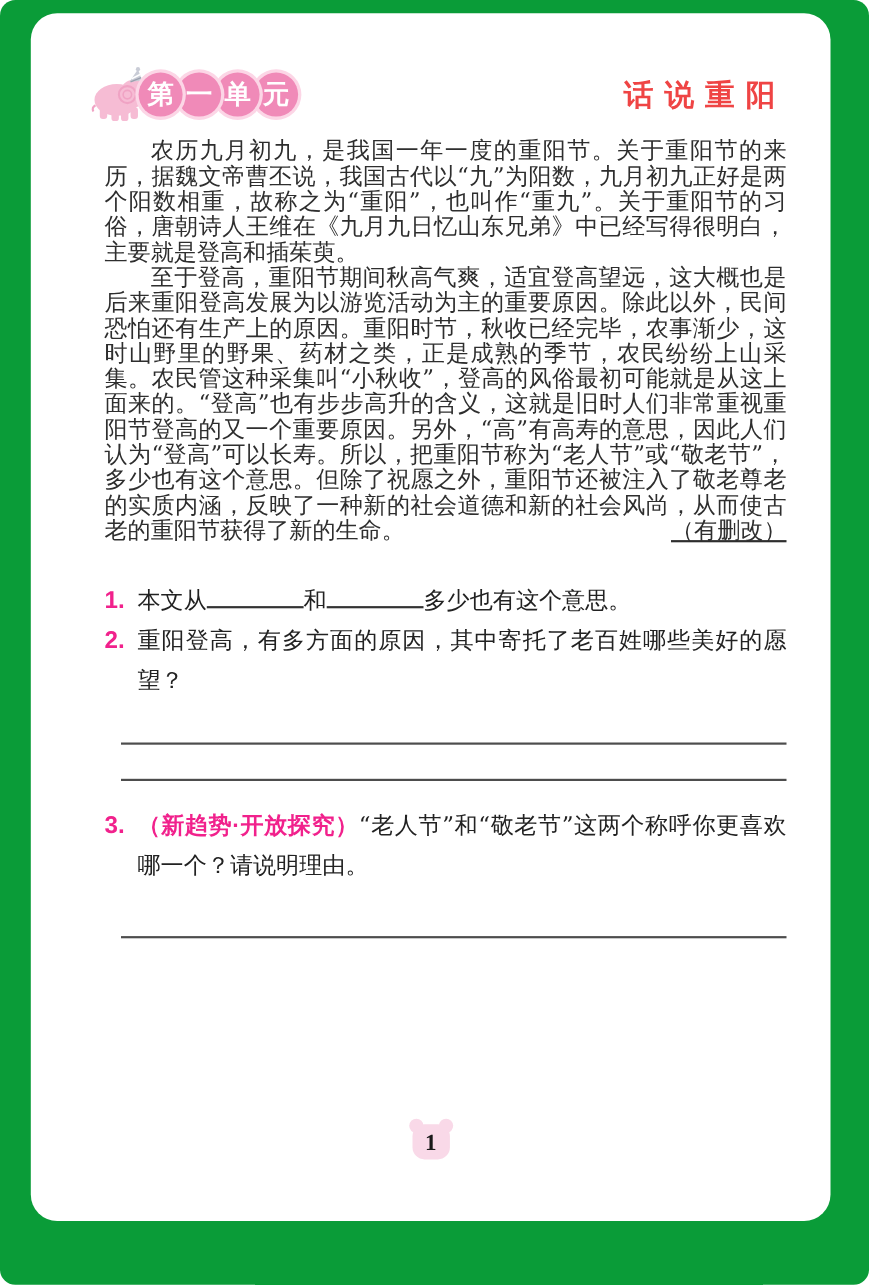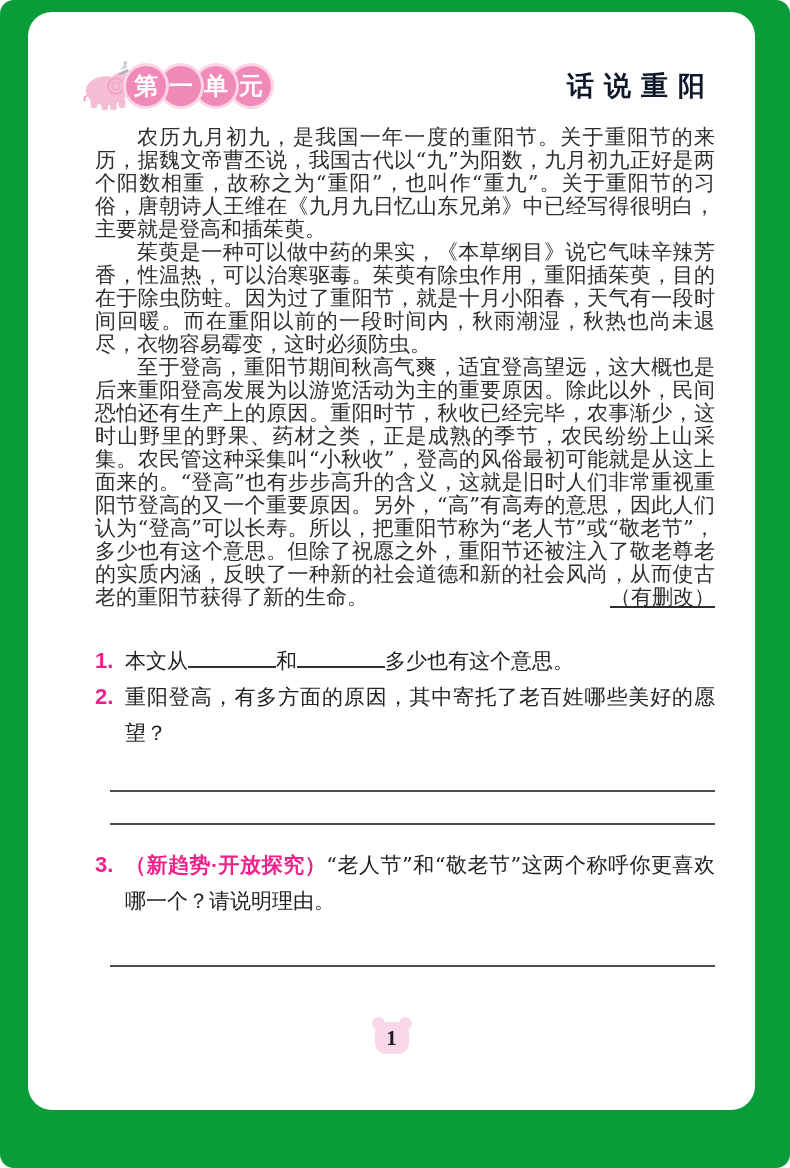--- a/index.html
+++ b/index.html
@@ -64,21 +64,21 @@
   }
   .badge-circle:nth-child(1) { z-index: 4; }
   .badge-circle:nth-child(2) { z-index: 3; }
   .badge-circle:nth-child(3) { z-index: 2; }
   .badge-circle:nth-child(4) { z-index: 1; }
   .page-title {
     font-family: "Liberation Sans", "DejaVu Sans", sans-serif;
     font-weight: bold;
     font-size: 27px;
     letter-spacing: 10px;
-    color: #0f172a;
+    color: #ef4444;
     margin-left: 30px;
   }
   .context-tag {
     font-family: "Liberation Sans", "DejaVu Sans", sans-serif;
     font-weight: bold;
     font-size: 22px;
     color: #f1218c;
     white-space: nowrap;
   }
   
@@ -205,21 +205,20 @@
           <span class="badge-circle">一</span>
           <span class="badge-circle">单</span>
           <span class="badge-circle">元</span>
         </div>
       </div>
       <div class="page-title">话说重阳</div>
     </div>
 
     <div class="passage">
       <div class="para">农历九月初九，是我国一年一度的重阳节。关于重阳节的来历，据魏文帝曹丕说，我国古代以“九”为阳数，九月初九正好是两个阳数相重，故称之为“重阳”，也叫作“重九”。关于重阳节的习俗，唐朝诗人王维在《九月九日忆山东兄弟》中已经写得很明白，主要就是登高和插茱萸。</div>
-      <div class="para">茱萸是一种可以做中药的果实，《本草纲目》说它气味辛辣芳香，性温热，可以治寒驱毒。茱萸有除虫作用，重阳插茱萸，目的在于除虫防蛀。因为过了重阳节，就是十月小阳春，天气有一段时间回暖。而在重阳以前的一段时间内，秋雨潮湿，秋热也尚未退尽，衣物容易霉变，这时必须防虫。</div>
       <div class="para">
         <span>至于登高，重阳节期间秋高气爽，适宜登高望远，这大概也是后来重阳登高发展为以游览活动为主的重要原因。除此以外，民间恐怕还有生产上的原因。重阳时节，秋收已经完毕，农事渐少，这时山野里的野果、药材之类，正是成熟的季节，农民纷纷上山采集。农民管这种采集叫“小秋收”，登高的风俗最初可能就是从这上面来的。“登高”也有步步高升的含义，这就是旧时人们非常重视重阳节登高的又一个重要原因。另外，“高”有高寿的意思，因此人们认为“登高”可以长寿。所以，把重阳节称为“老人节”或“敬老节”，多少也有这个意思。但除了祝愿之外，重阳节还被注入了敬老尊老的实质内涵，反映了一种新的社会道德和新的社会风尚，从而使古老的重阳节获得了新的生命。</span>
         <span class="attribution">（有删改）</span>
       </div>
     </div>
 
     <div class="questions">
 
       <div class="question">
         <span class="q-num">1.</span>

